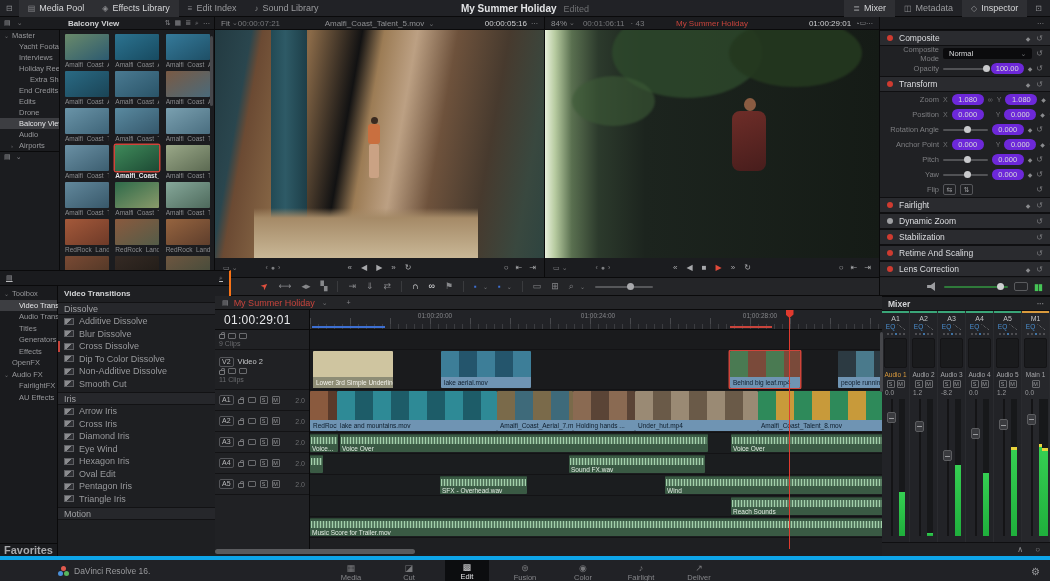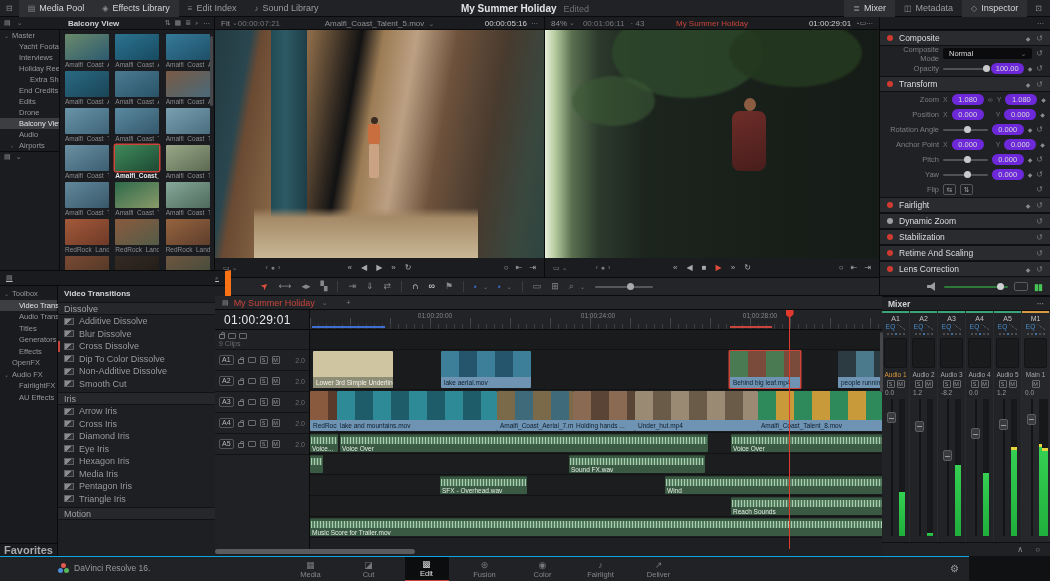--- a/index.html
+++ b/index.html
@@ -95,21 +95,21 @@
   .rst{font-size:8px;color:#77787b;}
   .insp-row{height:15px;display:flex;align-items:center;gap:4px;padding:0 7px;}
   .insp-lbl{width:52px;text-align:right;color:#7d7e81;flex:none;font-size:7.5px;}
   .axis{color:#6e6f72;font-size:7px;}
   .chip{background:#6d28d9;border-radius:6px;color:#d8d9db;padding:1px 5px;font-size:7.5px;min-width:32px;text-align:center;}
   .slider{flex:1;height:2px;background:#515255;border-radius:1px;position:relative;}
   .slider i{position:absolute;top:-2.5px;width:7px;height:7px;border-radius:50%;background:#c9cacc;}
   .dd-chip{background:#0b0b0d;border-radius:2px;color:#d8d9db;padding:1px 6px;display:flex;gap:10px;align-items:center;flex:1;justify-content:space-between;font-size:7.5px;}
   .flipbox{width:13px;height:11px;border:1px solid #55565a;border-radius:2px;color:#9a9b9e;font-size:7px;text-align:center;line-height:10px;}
   
-  #fx{position:absolute;left:0;top:270px;width:231px;height:286px;background:#1a1b1e;border-right:6px solid #f97316;border-top:1px solid #0a0a0b;text-decoration:underline;}
+  #fx{position:absolute;left:0;top:270px;width:231px;height:286px;background:#1a1b1e;border-right:2px solid #f97316;border-top:1px solid #0a0a0b;text-decoration:underline;}
   #fx-head{height:15px;border-bottom:1px solid #0a0a0b;display:flex;align-items:center;justify-content:space-between;padding:0 6px;color:#85868a;}
   #fx-tree{position:absolute;left:0;top:15px;bottom:0;width:58px;border-right:1px solid #0a0a0b;display:flex;flex-direction:column;padding-top:2px;}
   #fx-tree .trow{height:11.5px;}
   #fx-fav{margin-top:auto;border-top:1px solid #0a0a0b;font-weight:bold;color:#a8a9ac;padding:0 4px;font-size:11px;}
   #fx-list{position:absolute;left:58px;top:15px;bottom:0;right:0;overflow:hidden;background:#1e1f22;}
   #fx-list-title{font-weight:bold;color:#d3d4d6;font-size:8px;padding:3px 6px 2px;}
   .fx-group{height:13px;background:#26272b;border-top:1px solid #121214;border-bottom:1px solid #121214;color:#a0a1a4;display:flex;align-items:center;padding:0 6px;margin-top:2px;}
   .fx-item{height:12.5px;display:flex;align-items:center;gap:5px;padding:0 6px;color:#98999c;position:relative;}
   .fx-item.fav:before{content:"";position:absolute;left:0;top:1px;bottom:1px;width:2px;background:#c8443c;}
   .fxic{width:10px;height:7px;border:1px solid #5e5f63;background:linear-gradient(135deg,#8a8b8e 48%,#2e2f33 52%);flex:none;}
@@ -175,21 +175,21 @@
   .fadewrap{flex:1;width:100%;position:relative;}
   .ftrack{position:absolute;left:35%;top:3px;bottom:6px;width:2px;background:#141416;}
   .fhandle{position:absolute;left:calc(35% - 4px);width:9px;height:11px;background:#3a3b3f;border:1px solid #5c5d60;border-radius:2px;}
   .fhandle:after{content:"";position:absolute;left:1px;right:1px;top:4.5px;height:1px;background:#9a9b9e;}
   .mtrack{position:absolute;right:16%;top:3px;bottom:6px;width:6px;background:#17181a;}
   .mtrack2{right:4%;}
   .mfill{position:absolute;left:0;right:0;bottom:0;background:linear-gradient(to top,#1faf3c,#35cf52);}
   .mfill.peak:before{content:"";position:absolute;top:-3px;left:0;right:0;height:3px;background:#e8d43c;}
   #mx-foot{position:absolute;left:0;right:0;bottom:0;height:14px;border-top:1px solid #0f0f11;display:flex;align-items:center;justify-content:flex-end;gap:12px;padding:0 10px;color:#8f9093;font-size:8px;}
   
-  #bottom-bar{position:absolute;left:0;top:556px;width:969px;height:25px;background:#212226;border-top:1px solid #0ea5e9;}
+  #bottom-bar{position:absolute;left:0;top:556px;width:1050px;height:25px;background:#212226;border-top:4px solid #0ea5e9;}
   #logo{position:absolute;left:58px;top:6px;display:flex;align-items:center;gap:5px;color:#9a9b9e;font-size:8.5px;}
   .logo-dots{position:relative;width:11px;height:10px;}
   .logo-dots i{position:absolute;width:5px;height:5px;border-radius:50%;}
   .logo-dots i:nth-child(1){left:3px;top:0;background:#e05a4e;}
   .logo-dots i:nth-child(2){left:0;top:5px;background:#4a90d9;}
   .logo-dots i:nth-child(3){left:6px;top:5px;background:#58b65c;}
   #pages{position:absolute;left:0;right:0;top:0;height:25px;display:flex;justify-content:center;gap:14px;align-items:center;}
   .page{display:flex;flex-direction:column;align-items:center;gap:0px;width:44px;height:25px;justify-content:center;color:#85868a;font-size:7.5px;}
   .page .pic{font-size:9px;line-height:9px;color:#77787b;}
   .page.act{background:#0c0d0f;border-bottom:2px solid #c8443c;color:#e3e4e6;}
@@ -737,29 +737,29 @@
         <div class="fx-item">
           <span class="fxic"></span>
           <span>Cross Iris</span>
         </div>
         <div class="fx-item">
           <span class="fxic"></span>
           <span>Diamond Iris</span>
         </div>
         <div class="fx-item">
           <span class="fxic"></span>
-          <span>Eye Iris</span>
+          <span>Eye Wind</span>
         </div>
         <div class="fx-item">
           <span class="fxic"></span>
           <span>Hexagon Iris</span>
         </div>
         <div class="fx-item">
           <span class="fxic"></span>
-          <span>Media Iris</span>
+          <span>Oval Edit</span>
         </div>
         <div class="fx-item">
           <span class="fxic"></span>
           <span>Pentagon Iris</span>
         </div>
         <div class="fx-item">
           <span class="fxic"></span>
           <span>Triangle Iris</span>
         </div>
         <div class="fx-group">Motion</div>
@@ -784,20 +784,32 @@
       <div class="range-blue" style="left: 2px; width: 73px;"></div>
     </div>
   <div id="tl-heads">
       <div class="thead" style="height: 20px;">
         <div class="icrow">
           <span class="lck"></span>
           <span class="fsq"></span>
           <span class="fsq"></span>
         </div>
         <div class="cnt">9 Clips</div>
+      </div>
+      <div class="thead" style="height: 40px;">
+        <div class="l1">
+          <span class="tid">V2</span>
+          <span class="tname2">Video 2</span>
+        </div>
+        <div class="icrow">
+          <span class="lck"></span>
+          <span class="fsq"></span>
+          <span class="fsq"></span>
+        </div>
+        <div class="cnt">11 Clips</div>
       </div>
       <div class="thead" style="height: 21px;">
         <div class="l1">
           <span class="tid">A1</span>
           <span class="lck"></span>
           <span class="fsq"></span>
           <span class="smb">S</span>
           <span class="smb">M</span>
           <span class="ach">2.0</span>
         </div>

